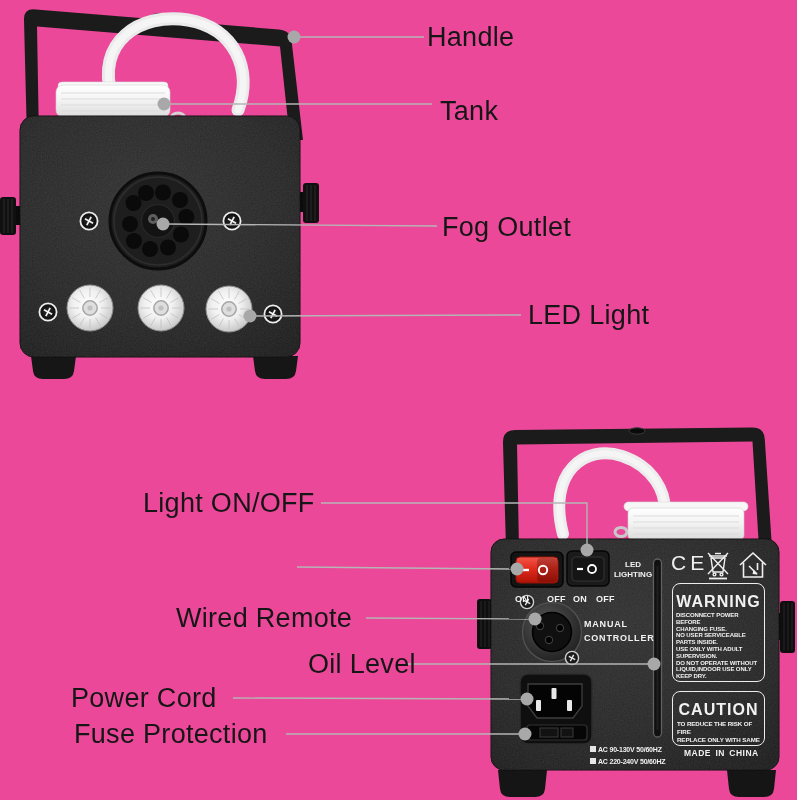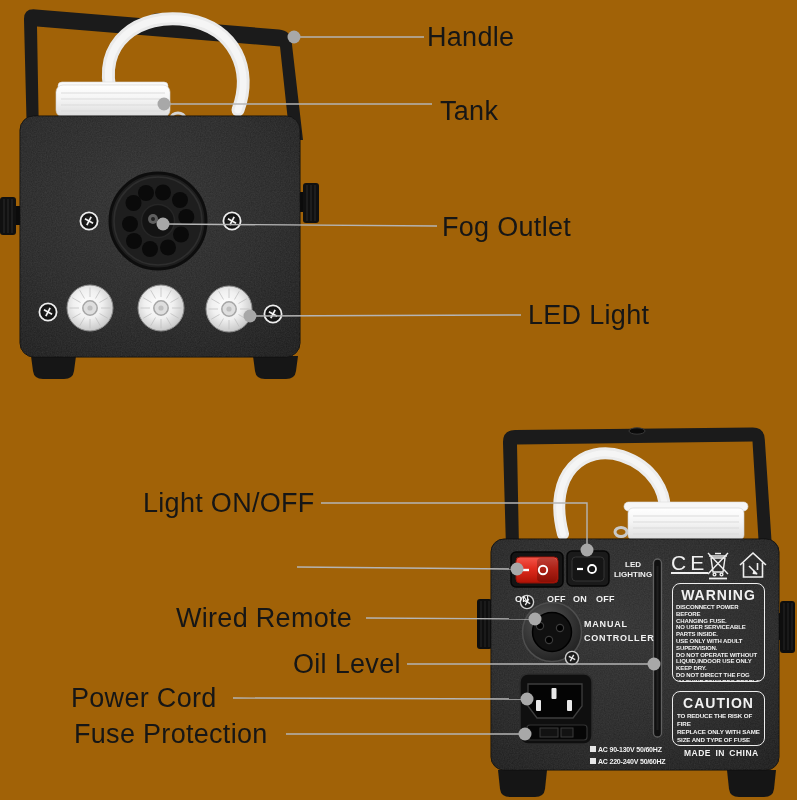--- a/index.html
+++ b/index.html
@@ -1,29 +1,29 @@
 <!DOCTYPE html>
 <html><head>
 <meta charset="utf-8">
 <style>
   html,body{margin:0;padding:0;background:#fff;}
-  .canvas{position:relative;width:797px;height:800px;background:#a16207;overflow:hidden;
+  .canvas{position:relative;width:797px;height:800px;background:#ec4899;overflow:hidden;
           font-family:"Liberation Sans", sans-serif;}
   .canvas svg{position:absolute;left:0;top:0;}
   .lbl{position:absolute;font-size:27px;line-height:30px;color:#161616;letter-spacing:.3px;white-space:nowrap;}
   .pnl{position:absolute;color:#f2f2f2;font-weight:bold;white-space:nowrap;}
   .pre{white-space:pre-line;}
   .led-lighting{left:611px;top:560px;width:44px;font-size:8px;line-height:10px;text-align:center;}
   .manual{left:584px;top:618px;width:82px;font-size:9px;line-height:13.5px;letter-spacing:.8px;}
   .sw{font-size:9px;letter-spacing:.2px;margin-left:11px;}
-  .ce{position:absolute;left:671px;top:551px;font-size:21px;font-weight:400;color:#f0f0f0;letter-spacing:4px;text-decoration:underline;}
+  .ce{position:absolute;left:671px;top:551px;font-size:21px;font-weight:400;color:#f0f0f0;letter-spacing:4px;}
   .box{position:absolute;border:1.5px solid #ededed;border-radius:8px;color:#f2f2f2;overflow:hidden;}
   .warn-box{left:672px;top:583px;width:91px;height:97px;}
   .caut-box{left:672px;top:691px;width:91px;height:53px;}
-  .box .title{font-size:14px;font-weight:bold;text-align:center;letter-spacing:1px;margin-top:3px;}
+  .box .title{font-size:16px;font-weight:bold;text-align:center;letter-spacing:1px;margin-top:9px;}
   .warn-body{font-size:6px;line-height:6.8px;font-weight:bold;padding:1px 3px;letter-spacing:-.1px;white-space:pre-line;}
   .caut-body{font-size:6.2px;line-height:8px;font-weight:bold;padding:1px 4px;letter-spacing:-.1px;white-space:pre-line;}
   .made-in{left:684px;top:748px;font-size:8.5px;letter-spacing:.5px;word-spacing:1.5px;}
   .volt-row{position:absolute;left:590px;display:flex;align-items:center;height:10px;}
   .volt-row .sq{display:inline-block;width:6px;height:6px;background:#e6e6e6;margin-right:2px;}
   .volt-row .vt{color:#f2f2f2;font-weight:bold;font-size:7px;letter-spacing:-.2px;white-space:nowrap;}
 </style>
 </head>
 <body>
 
@@ -326,21 +326,21 @@
   </g>
 </svg>
 
 <div class="lbl" style="left:427px;top:22px">Handle</div>
 <div class="lbl" style="left:440px;top:96px">Tank</div>
 <div class="lbl" style="left:442px;top:212px">Fog Outlet</div>
 <div class="lbl" style="left:528px;top:300px">LED Light</div>
 
 <div class="lbl" style="left:143px;top:488px">Light ON/OFF</div>
 <div class="lbl" style="left:176px;top:603px">Wired Remote</div>
-<div class="lbl" style="left:293px;top:649px">Oil Level</div>
+<div class="lbl" style="left:308px;top:649px">Oil Level</div>
 <div class="lbl" style="left:71px;top:683px">Power Cord</div>
 <div class="lbl" style="left:74px;top:719px">Fuse Protection</div>
 
 <div class="pnl led-lighting pre">LED
 LIGHTING</div>
 <span class="pnl sw" style="left:504px;top:594px">ON</span>
 <span class="pnl sw" style="left:536px;top:594px">OFF</span>
 <span class="pnl sw" style="left:562px;top:594px">ON</span>
 <span class="pnl sw" style="left:585px;top:594px">OFF</span>
 <div class="pnl manual pre">MANUAL

